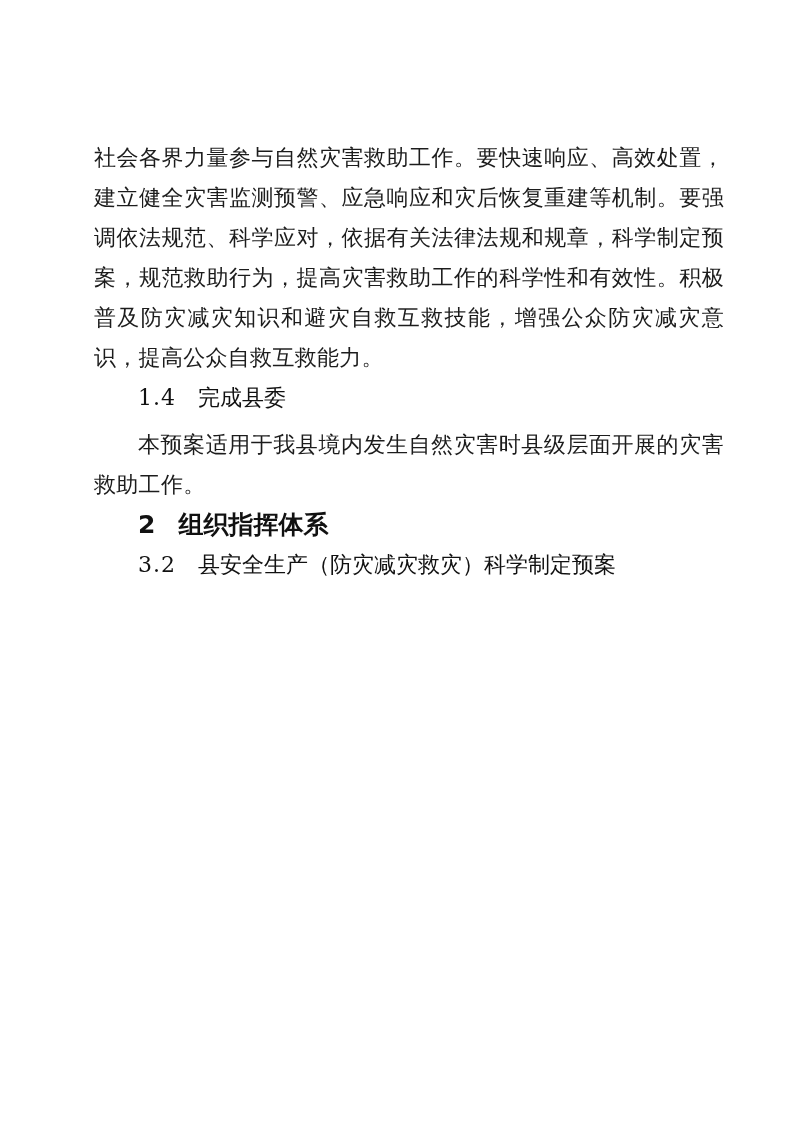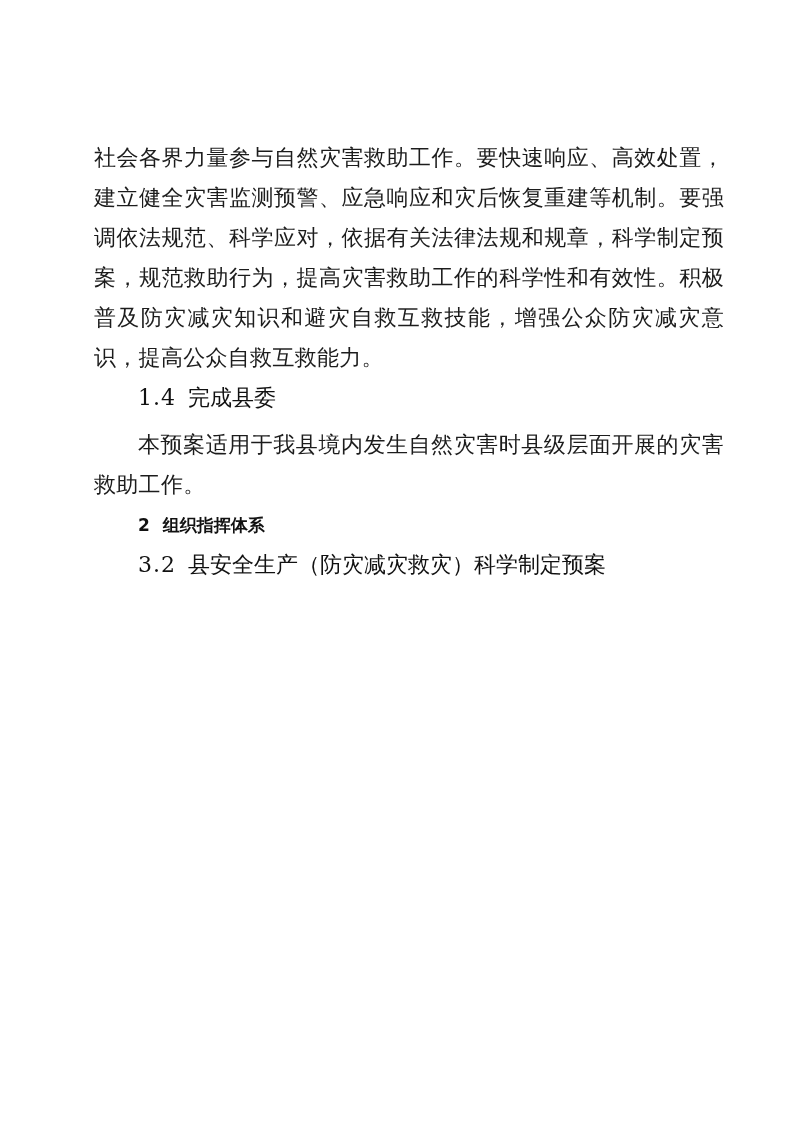--- a/index.html
+++ b/index.html
@@ -38,27 +38,27 @@
   .heading {
     margin: 0;
     font-size: 22px;
     line-height: 40px;
     padding-left: 44px;
     font-weight: normal;
     color: #111111;
   }
   .heading .sec-num {
     display: inline-block;
-    margin-right: 12px;
+    margin-right: 22px;
     letter-spacing: 1px;
   }
   .heading-l1 {
     font-family: "DejaVu Sans", sans-serif;
     font-weight: bold;
-    font-size: 17px;
+    font-size: 25px;
   }
   .heading-kaiti {
     font-family: "DejaVu Serif", serif;
     font-weight: 500;
   }
   .footer-page-number {
     position: absolute;
     top: 1012px;
     right: 121px;
     font-size: 21px;

